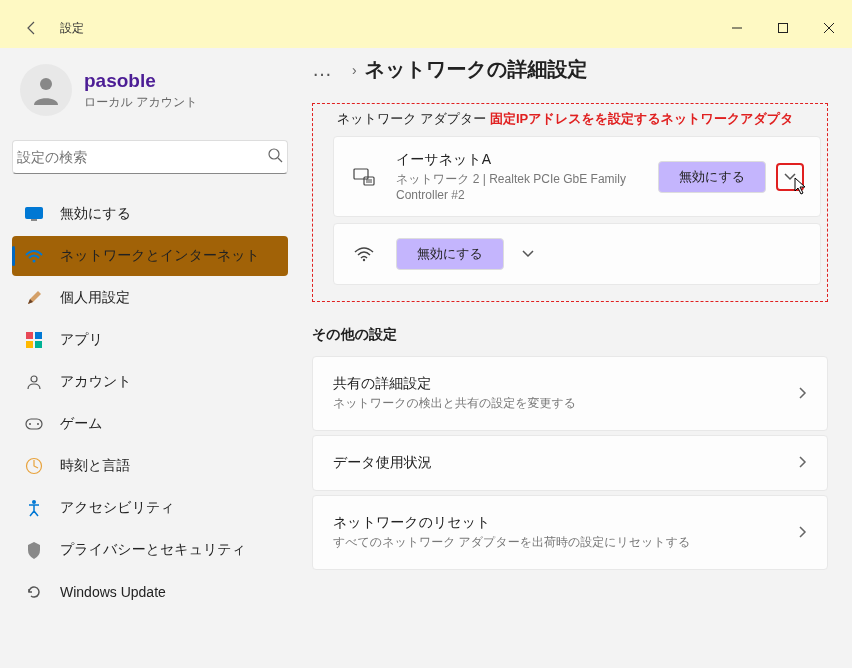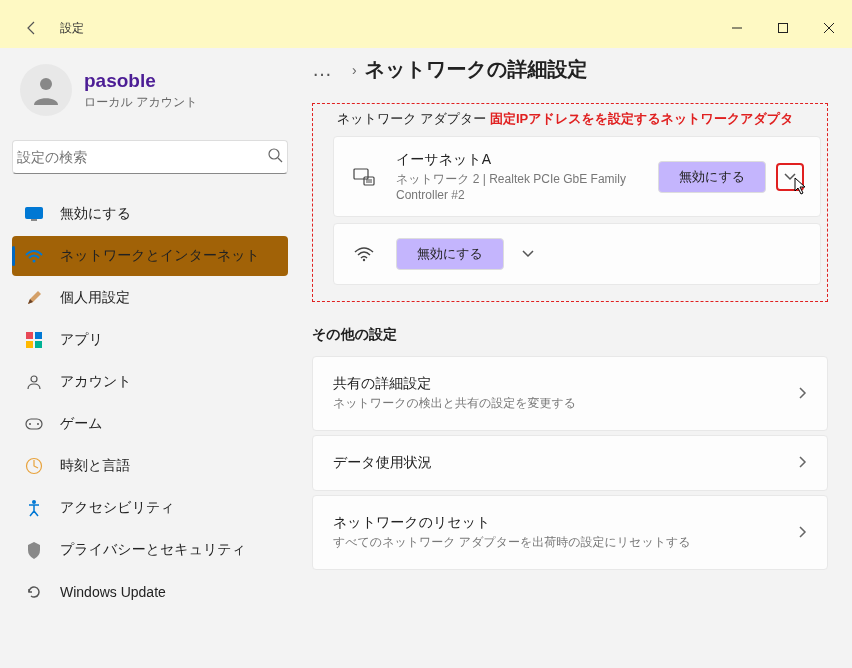--- a/index.html
+++ b/index.html
@@ -45,21 +45,21 @@
     .adapter-icon { width: 28px; margin-right: 18px; display: flex; align-items: center; justify-content: center; color: #444; }
     .adapter-info { flex: 1; }
     .adapter-name { font-size: 14px; color: #222; }
     .adapter-sub { font-size: 12px; color: #777; margin-top: 2px; }
     .disable-btn { background: #c4b5fd; border: 1px solid #ddd; border-radius: 4px; padding: 6px 20px; font-size: 13px; color: #222; cursor: pointer; margin-right: 10px; }
     .expand-btn { width: 28px; height: 28px; display: flex; align-items: center; justify-content: center; cursor: pointer; color: #555; border-radius: 4px; }
     .expand-btn.highlighted { border: 2px solid #e02020; position: relative; }
     .cursor-overlay { position: absolute; right: -6px; bottom: -10px; }
     
     .section-title { font-size: 14px; font-weight: 600; color: #222; margin-bottom: 12px; }
-    .setting-card { background: #fdfdfd; border: 1px solid #e8e8e8; border-radius: 4px; padding: 18px 20px; display: flex; align-items: center; margin-bottom: 4px; cursor: pointer; }
+    .setting-card { background: #fdfdfd; border: 1px solid #e8e8e8; border-radius: 4px; padding: 18px 20px; display: flex; align-items: center; margin-bottom: 4px; cursor: pointer; font-family: Liberation Serif, serif; }
     .setting-info { flex: 1; }
     .setting-name { font-size: 14px; color: #222; }
     .setting-sub { font-size: 12px; color: #777; margin-top: 2px; }
     .chevron-right { color: #666; }
   </style>
 </head>
 <body>
 
 <div class="titlebar">
   <div class="titlebar-back">

